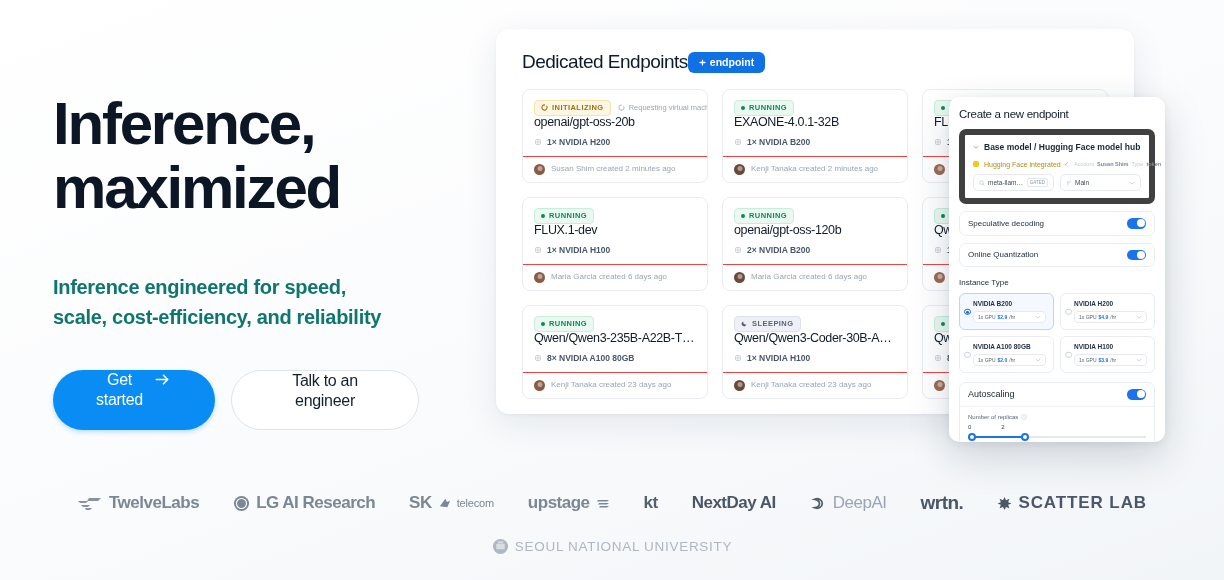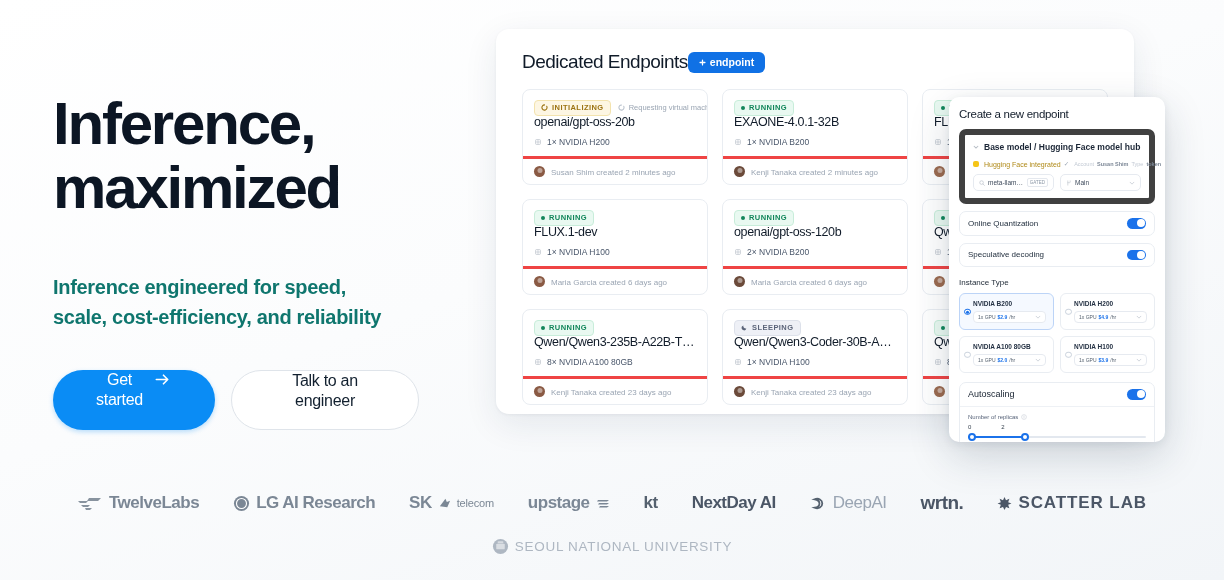--- a/index.html
+++ b/index.html
@@ -73,25 +73,25 @@
   .badge-init    { background: #fdf6e3; color: #9c7312; border: 1px solid #f3e3ae; }
   .badge-sleep   { background: #eef0f6; color: #5b6479; border: 1px solid #dde1ea; }
   .dot { width: 4px; height: 4px; border-radius: 50%; background: currentColor; flex: none; }
   .spin-ic { width: 7px; height: 7px; flex: none; }
   .card-note { font-size: 7.5px; color: #9aa5b3; display: flex; align-items: center; gap: 4px; white-space: nowrap; }
   .card-name {
     font-size: 12.5px; font-weight: 500; color: #111c2a; margin-top: 0;
     letter-spacing: -0.35px; white-space: nowrap; overflow: hidden; text-overflow: ellipsis;
   }
   .card-gpu { display: flex; align-items: center; gap: 5px; margin-top: 8px; font-size: 8.5px; color: #4a5costume; }
-  .card-gpu { color: #49566a; font-weight: 400; }
+  .card-gpu { color: #49566a; font-weight: 700; }
   .chip-ic { width: 8px; height: 8px; flex: none; opacity: .55; }
   .card-foot {
-    border-top: 3px solid #ef4444; padding: 7px 11px;
-    display: flex; align-items: flex-end; gap: 6px;
+    border-top: 1px solid #ef4444; padding: 7px 11px;
+    display: flex; align-items: flex-start; gap: 6px;
     font-size: 8px; color: #9aa5b3;
   }
   .avatar {
     width: 11px; height: 11px; border-radius: 50%; flex: none;
     background: #8a5a44; position: relative; overflow: hidden;
   }
   .avatar::after {
     content: ""; position: absolute; left: 50%; top: 2.2px; width: 5px; height: 5px;
     border-radius: 50%; background: rgba(255,255,255,.45); transform: translateX(-50%);
   }
@@ -491,25 +491,25 @@
           </svg>
         <span class="txt">Main</span>
         <svg class="chev" viewBox="0 0 8 8" fill="none" stroke="#97a2b0" stroke-width="1.3" stroke-linecap="round">
             <path d="M1.5 3l2.5 2.5L6.5 3"></path>
           </svg>
       </div>
     </div>
   </div>
 
   <div class="toggle-row">
+    <span class="toggle-lbl">Speculative decoding</span>
+    <span class="switch"></span>
+  </div>
+  <div class="toggle-row">
     <span class="toggle-lbl">Online Quantization</span>
-    <span class="switch"></span>
-  </div>
-  <div class="toggle-row">
-    <span class="toggle-lbl">Speculative decoding</span>
     <span class="switch"></span>
   </div>
 
   <div class="sec-label">Instance Type</div>
   <div class="inst-grid" id="inst-grid">
       <div class="inst sel">
         <span class="radio"></span>
      <div class="inst-name">NVIDIA B200</div>
      <div class="inst-sel">
        <span>1x GPU</span>

